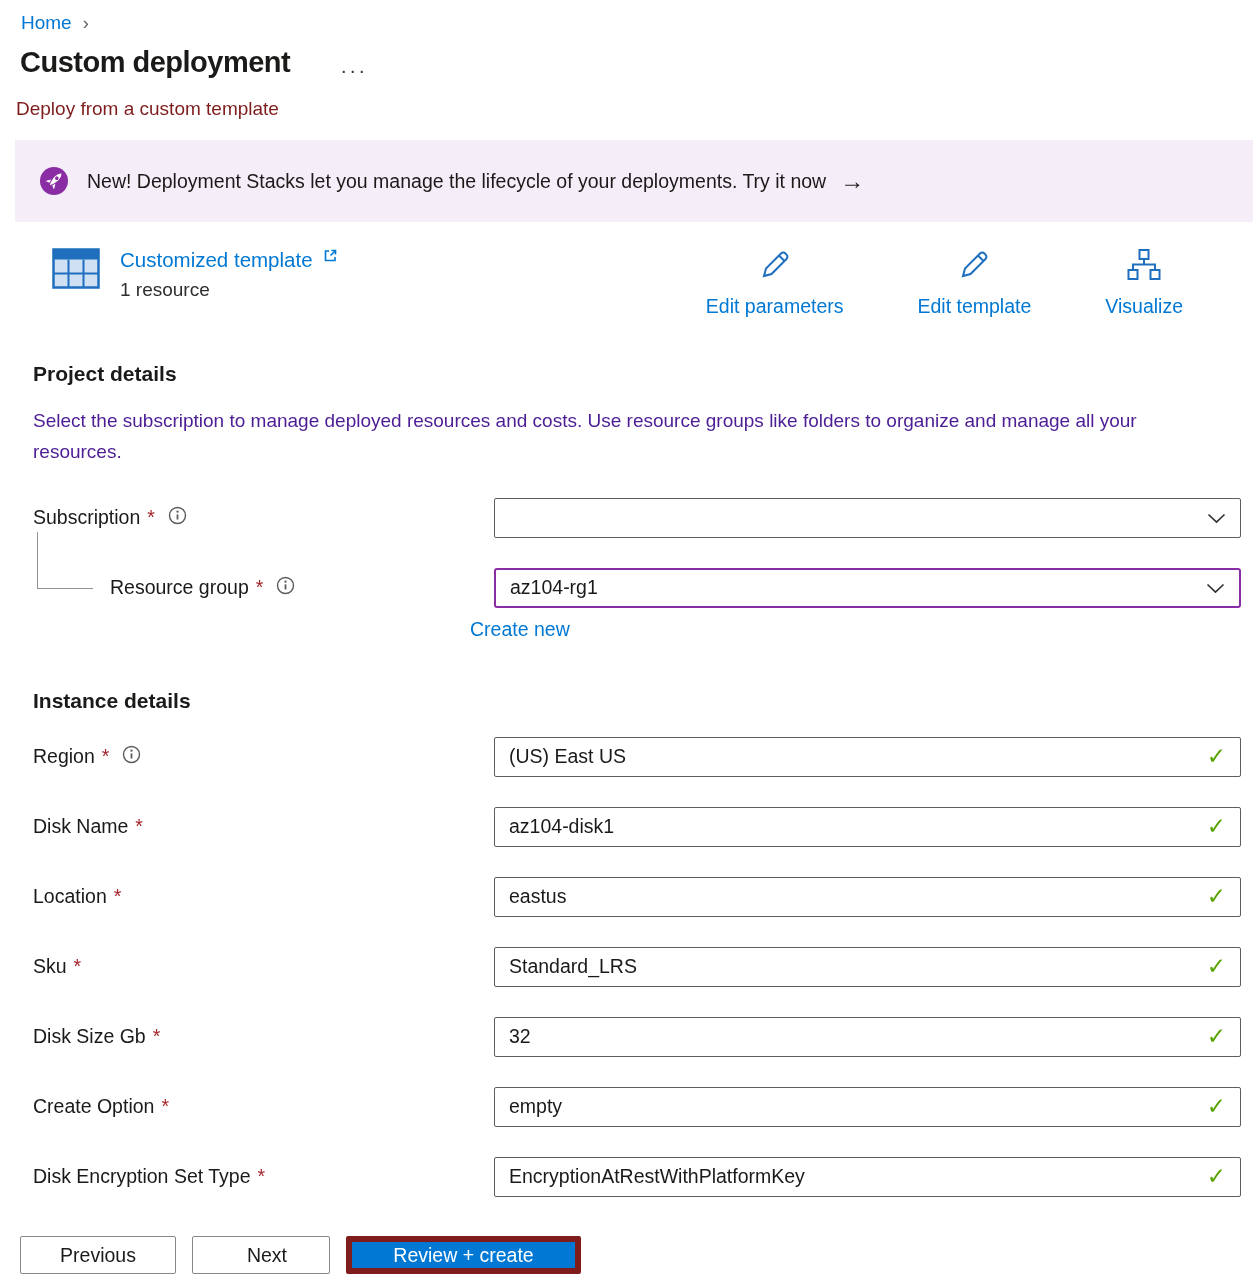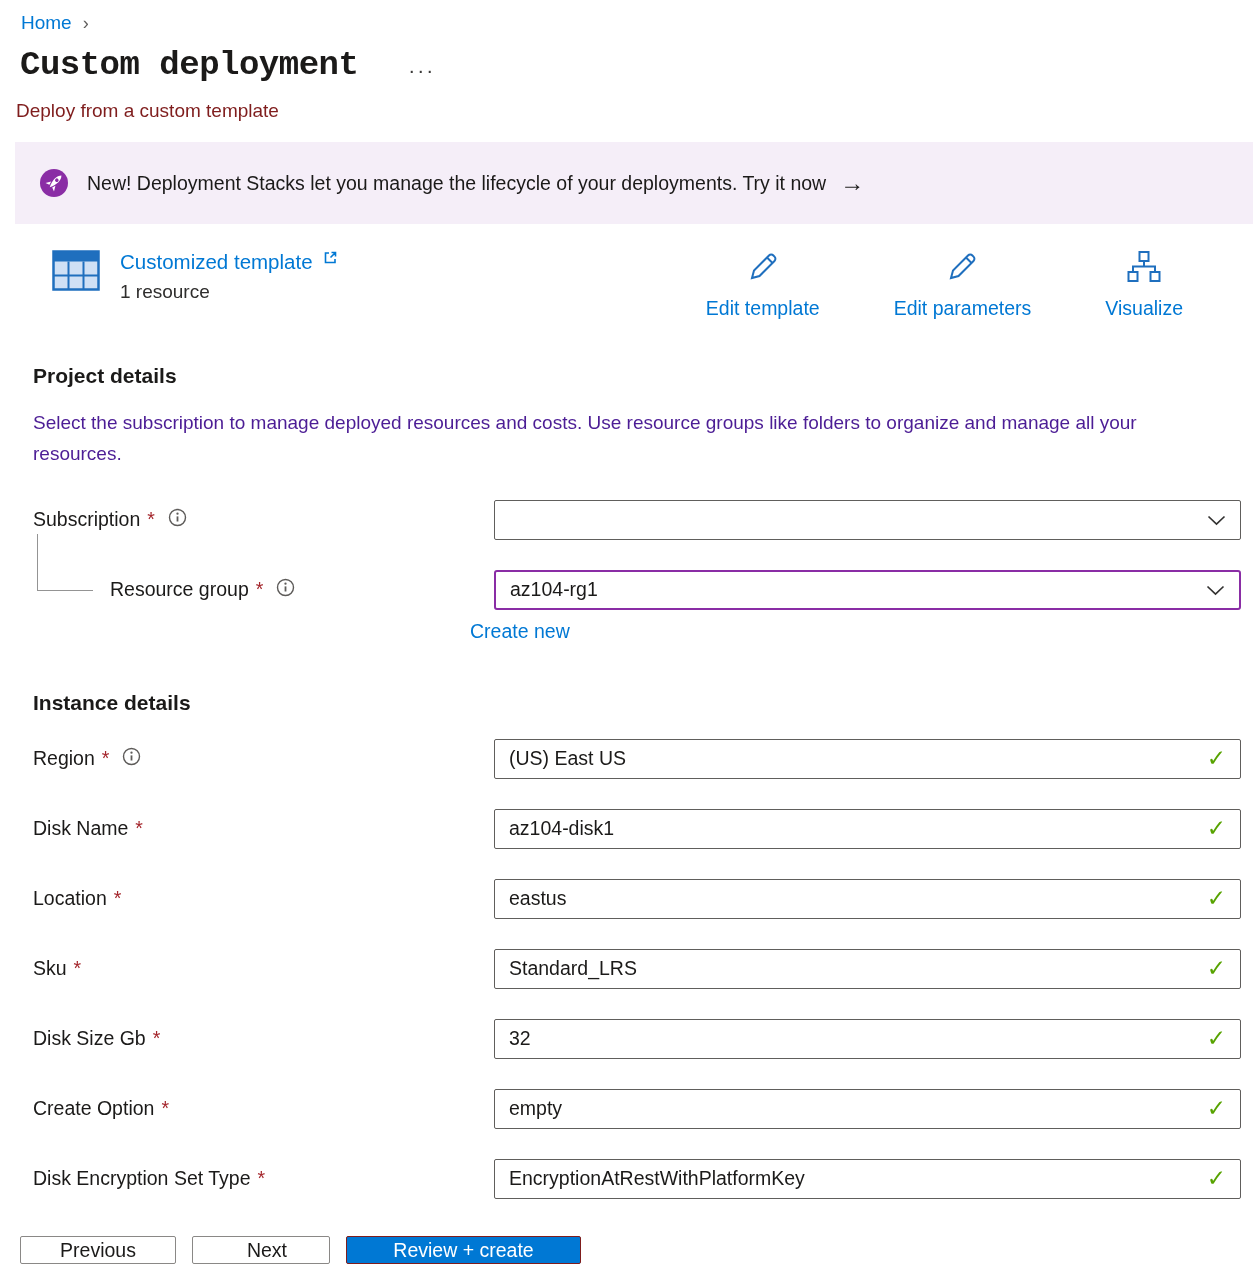--- a/index.html
+++ b/index.html
@@ -12,21 +12,21 @@
     position: relative;
   }
 
   
   .breadcrumb { padding: 12px 0 0 21px; font-size: 19px; display: flex; align-items: center; }
   .crumb-link { color: #0078d4; text-decoration: none; cursor: pointer; }
   .crumb-sep { color: #605e5c; margin-left: 11px; font-size: 18px; }
 
   
   .title-row { display: flex; align-items: flex-start; padding-left: 20px; margin-top: 12px; }
-  .page-title { font-size: 34px; font-weight: 700; letter-spacing: -0.5px; color: #1b1a19; font-family: Liberation Mono, monospace; }
+  .page-title { font-size: 29px; font-weight: 700; letter-spacing: -0.5px; color: #1b1a19; }
   .more-btn { color: #3b3a39; font-size: 21px; letter-spacing: 2px; margin: 12px 0 0 50px;
               background: none; border: none; cursor: pointer; font-family: inherit; }
   .subtitle { padding-left: 16px; margin-top: 16px; font-size: 19px; color: #7f1d1d; }
 
   
   .banner { margin: 20px 0 0 15px; height: 82px; background: #f5eef8; display: flex;
             align-items: center; padding: 0 24px 0 24px; cursor: pointer; }
   .rocket { flex: 0 0 auto; margin-right: 18px; display: flex; }
   .banner-text { font-size: 19.5px; color: #1b1a19; }
   .banner-arrow { font-size: 24px; margin-left: 14px; color: #1b1a19; }
@@ -67,25 +67,25 @@
 
   .connector { position: absolute; left: 37px; top: -36px; width: 56px; height: 57px;
                border-left: 1px solid #949494; border-bottom: 1px solid #949494; }
 
   .create-new-row { margin-top: -20px; margin-bottom: 0; }
   .link { color: #0078d4; font-size: 19.5px; cursor: pointer; text-decoration: none; }
 
   
   .footer { position: absolute; left: 0; right: 0; bottom: 0; top: 1208px; background: #fff;
             display: flex; align-items: flex-start; gap: 16px; padding: 28px 0 0 20px; z-index: 10; }
-  .btn { height: 28px; border-radius: 2px; font-size: 19.5px; font-family: inherit; cursor: pointer; }
+  .btn { height: 38px; border-radius: 2px; font-size: 19.5px; font-family: inherit; cursor: pointer; }
   .btn-secondary { background: #fff; border: 1px solid #8a8886; color: #1b1a19; }
   .btn-prev { min-width: 156px; }
   .btn-next { min-width: 138px; padding-left: 12px; }
-  .btn-primary { background: #0078d4; border: 1px solid #7f1d1d; color: #fff; min-width: 235px; }
+  .btn-primary { background: #0078d4; border: 6px solid #7f1d1d; color: #fff; min-width: 235px; }
 </style>
 </head>
 <body>
 
 <div class="breadcrumb">
   <a class="crumb-link">Home</a>
   <span class="crumb-sep">›</span>
 </div>
 
 <div class="title-row">
@@ -134,30 +134,30 @@
     </div>
   </div>
   <div class="tpl-actions">
     <button class="tpl-action">
       <span>
         <svg width="34" height="34" viewBox="0 0 34 34">
           <path d="M6 28 L8 20.5 L23 5.5 a3.1 3.1 0 0 1 4.4 0 l1.1 1.1 a3.1 3.1 0 0 1 0 4.4 L13.5 26 L6 28 Z" fill="none" stroke="#1f6fbe" stroke-width="2"></path>
           <line x1="21" y1="7.5" x2="26.5" y2="13" stroke="#1f6fbe" stroke-width="2"></line>
         </svg>
       </span>
-      <span>Edit template</span>
+      <span>Edit parameters</span>
     </button>
     <button class="tpl-action">
       <span>
         <svg width="34" height="34" viewBox="0 0 34 34">
           <path d="M6 28 L8 20.5 L23 5.5 a3.1 3.1 0 0 1 4.4 0 l1.1 1.1 a3.1 3.1 0 0 1 0 4.4 L13.5 26 L6 28 Z" fill="none" stroke="#1f6fbe" stroke-width="2"></path>
           <line x1="21" y1="7.5" x2="26.5" y2="13" stroke="#1f6fbe" stroke-width="2"></line>
         </svg>
       </span>
-      <span>Edit parameters</span>
+      <span>Edit template</span>
     </button>
     <button class="tpl-action">
       <span>
         <svg width="36" height="34" viewBox="0 0 36 34">
           <rect x="13.5" y="2" width="9" height="9" fill="none" stroke="#1f6fbe" stroke-width="2"></rect>
           <rect x="2.5" y="22" width="9" height="9" fill="none" stroke="#1f6fbe" stroke-width="2"></rect>
           <rect x="24.5" y="22" width="9" height="9" fill="none" stroke="#1f6fbe" stroke-width="2"></rect>
           <path d="M18 11 V16.5 M7 22 V16.5 H29 V22" fill="none" stroke="#1f6fbe" stroke-width="2"></path>
         </svg>
       </span>

